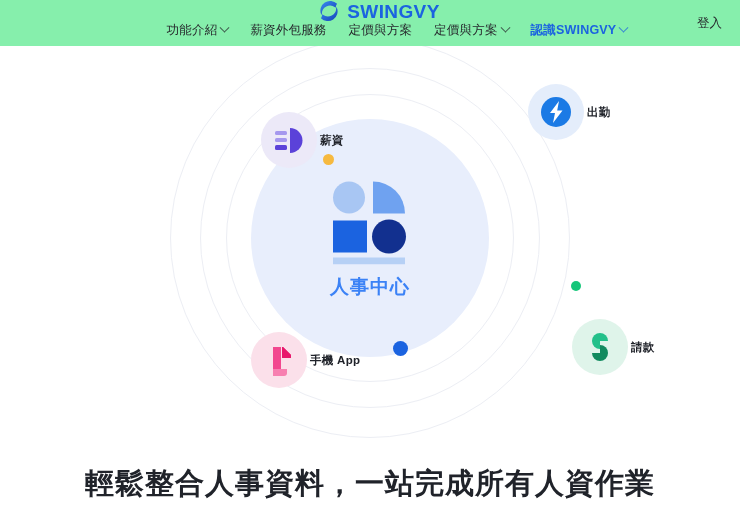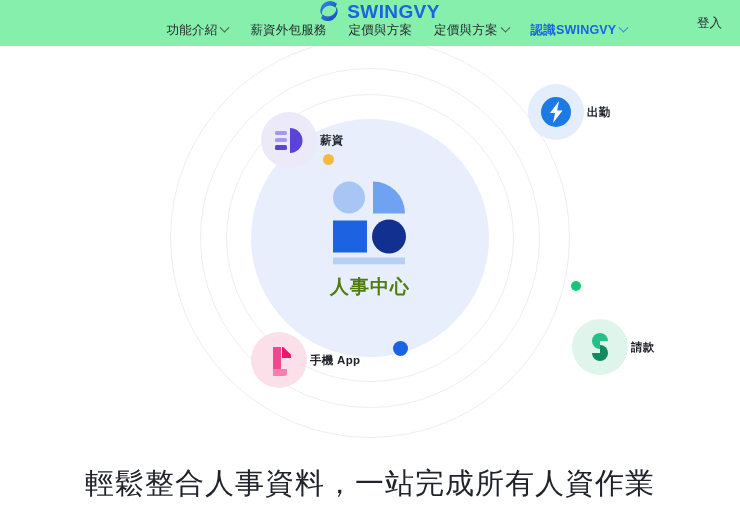--- a/index.html
+++ b/index.html
@@ -136,21 +136,21 @@
     flex-direction: column;
     align-items: center;
     gap: 12px;
   }
 
   .hub-icon { width: 76px; height: 84px; display: block; }
 
   .core-label {
     font-size: 19px;
     font-weight: 700;
-    color: #4d7c0f;
+    color: #3b82f6;
     letter-spacing: 1px;
     line-height: 1;
   }
 
   
   .node {
     position: absolute;
     display: flex;
     flex-direction: row;
     align-items: center;
@@ -195,21 +195,21 @@
   .dot-green { width: 10px; height: 10px; background: #16c67a; left: 571px; top: 239px; }
   .dot-blue  { width: 15px; height: 15px; background: #1b63e0; left: 393px; top: 299px; }
 
   
   .headline {
     position: absolute;
     left: 0; bottom: 8px;
     width: 740px;
     text-align: center;
     font-size: 29px;
-    font-weight: 400;
+    font-weight: 700;
     color: #20232a;
     letter-spacing: 1px;
     line-height: 1.25;
   }
 </style>
 </head>
 <body>
 
 <div class="page">
 

